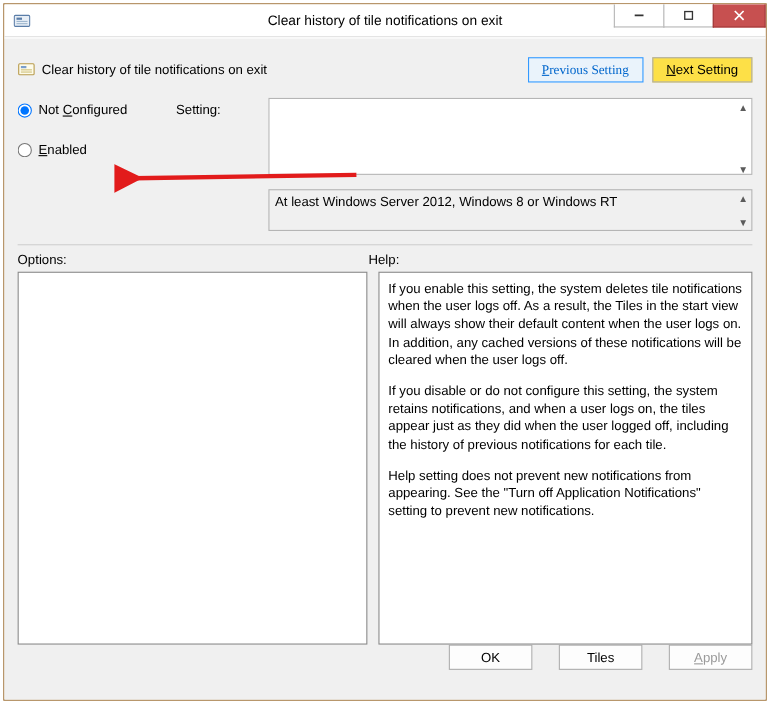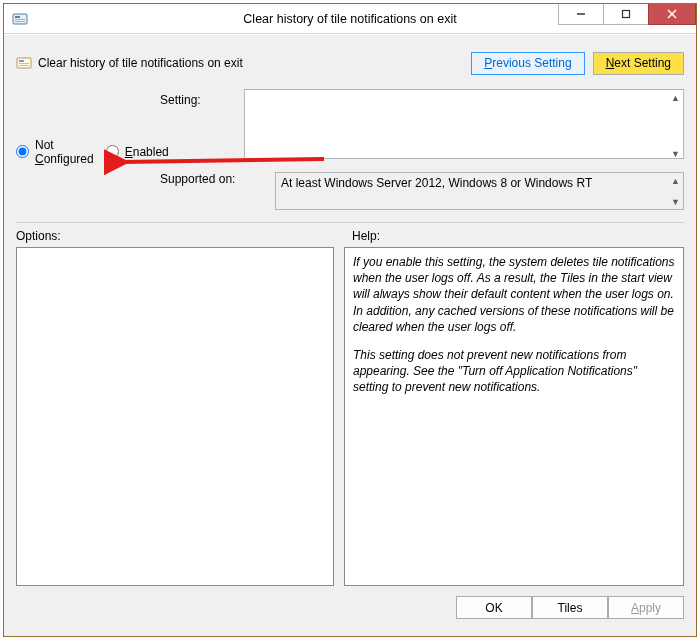--- a/index.html
+++ b/index.html
@@ -106,34 +106,35 @@
     background:#fde047;
     border:1px solid #acacac;
     font-size:12px;
     margin-left:8px;
     cursor:pointer;
   }
   .navbtn.active {
     border:1px solid #3399ff;
     background:#eaf3fb;
     color:#0066cc;
+    font-family:Liberation Serif, serif;
   }
   .navbtn u{text-decoration:underline;}
   
   .mid {
     display:grid;
     grid-template-columns: 140px 80px 1fr;
     column-gap:4px;
     row-gap:10px;
     margin-top:8px;
   }
   .radios {
     grid-column:1; grid-row:1 / span 2;
-    display:flex; flex-direction:row;
-    gap:12px;
+    display:flex; flex-direction:column;
+    gap:22px;
     padding-top:4px;
   }
   .radio-row{
     display:flex; align-items:center;
     font-size:12px;
     gap:6px;
     cursor:pointer;
   }
   .radio-row input{margin:0;}
   .label-comment{
@@ -143,21 +144,21 @@
   }
   .comment-box{
     grid-column:3; grid-row:1;
   }
   .label-supported{
     grid-column:2; grid-row:2;
     text-align:left;
     white-space:nowrap;
   }
   .supported-box{
-    grid-column:3; grid-row:2;margin-left:31px;
+    grid-column:3; grid-row:2;
   }
   .textarea {
     width:100%;
     border:1px solid #b5b5b5;
     background:#fff;
     font-family:inherit;
     font-size:12px;
     padding:3px 16px 3px 5px;
     resize:none;
     position:relative;
@@ -174,46 +175,44 @@
     color:#5b5b5b; font-size:9px;
   }
   .comment-wrap, .supported-wrap{position:relative;}
   hr.sep{
     border:none;border-top:1px solid #d0d0d0;
     margin:12px 0 6px 0;
   }
   
   .lower-labels{
     display:flex;
-    gap:18px;
+    gap:1px;
   }
   .lower-labels .l1{width:318px;}
   .lower{
     flex:1;
     display:flex;
     gap:10px;
     margin-top:4px;
     min-height:0;
-    font-style:italic;
   }
   .pane{
     border:1px solid #888;
     background:#fff;
     overflow:hidden;
     position:relative;
   }
   .pane.options{width:318px;}
   .pane.help{flex:1; padding:6px 8px; font-size:12px; line-height:1.35;}
   .pane.help p{margin:0 0 12px 0;}
   
   .btnrow{
     display:flex;
     justify-content:flex-end;
-    gap:0;
-    padding-top:10px;
+    gap:24px;
     height:38px;
   }
   .btn{
     width:76px;height:23px;
     background:#fdfdfd;
     border:1px solid #acacac;
     font-size:12px;
     cursor:pointer;
   }
   .btn.disabled{color:#9a9a9a; cursor:default;}
@@ -291,21 +290,20 @@
 
       <div class="label-comment">Setting:</div>
       <div class="comment-box comment-wrap">
         <textarea class="textarea" rows="4" style="height: 70px;"></textarea>
         <div class="scrolldeco" style="top:1px;bottom:1px;">
           <div class="arr">▲</div>
           <div class="arr">▼</div>
         </div>
       </div>
 
-      <div class="label-supported">Supported on:</div>
       <div class="supported-box supported-wrap">
         <div class="textarea ro" style="height:38px;">
           <span>At least Windows Server 2012, Windows 8 or Windows RT</span>
         </div>
         <div class="scrolldeco" style="top:1px;bottom:1px;">
           <div class="arr">▲</div>
           <div class="arr">▼</div>
         </div>
       </div>
     </div>
@@ -314,21 +312,22 @@
 
     <div class="lower-labels">
       <div class="l1">Options:</div>
       <div>Help:</div>
     </div>
 
     <div class="lower">
       <div class="pane options"></div>
       <div class="pane help">
         <p>If you enable this setting, the system deletes tile notifications when the user logs off. As a result, the Tiles in the start view will always show their default content when the user logs on. In addition, any cached versions of these notifications will be cleared when the user logs off.</p>
-        <p>This setting does not prevent new notifications from appearing. See the "Turn off Application Notifications" setting to prevent new notifications.</p>
+        <p>If you disable or do not configure this setting, the system retains notifications, and when a user logs on, the tiles appear just as they did when the user logged off, including the history of previous notifications for each tile.</p>
+        <p>Help setting does not prevent new notifications from appearing. See the "Turn off Application Notifications" setting to prevent new notifications.</p>
       </div>
     </div>
 
     <div class="btnrow">
       <button class="btn">OK</button>
       <button class="btn">Tiles</button>
       <button class="btn disabled"><u>A</u>pply</button>
     </div>
 
     <svg class="redarrow" width="230" height="30">

